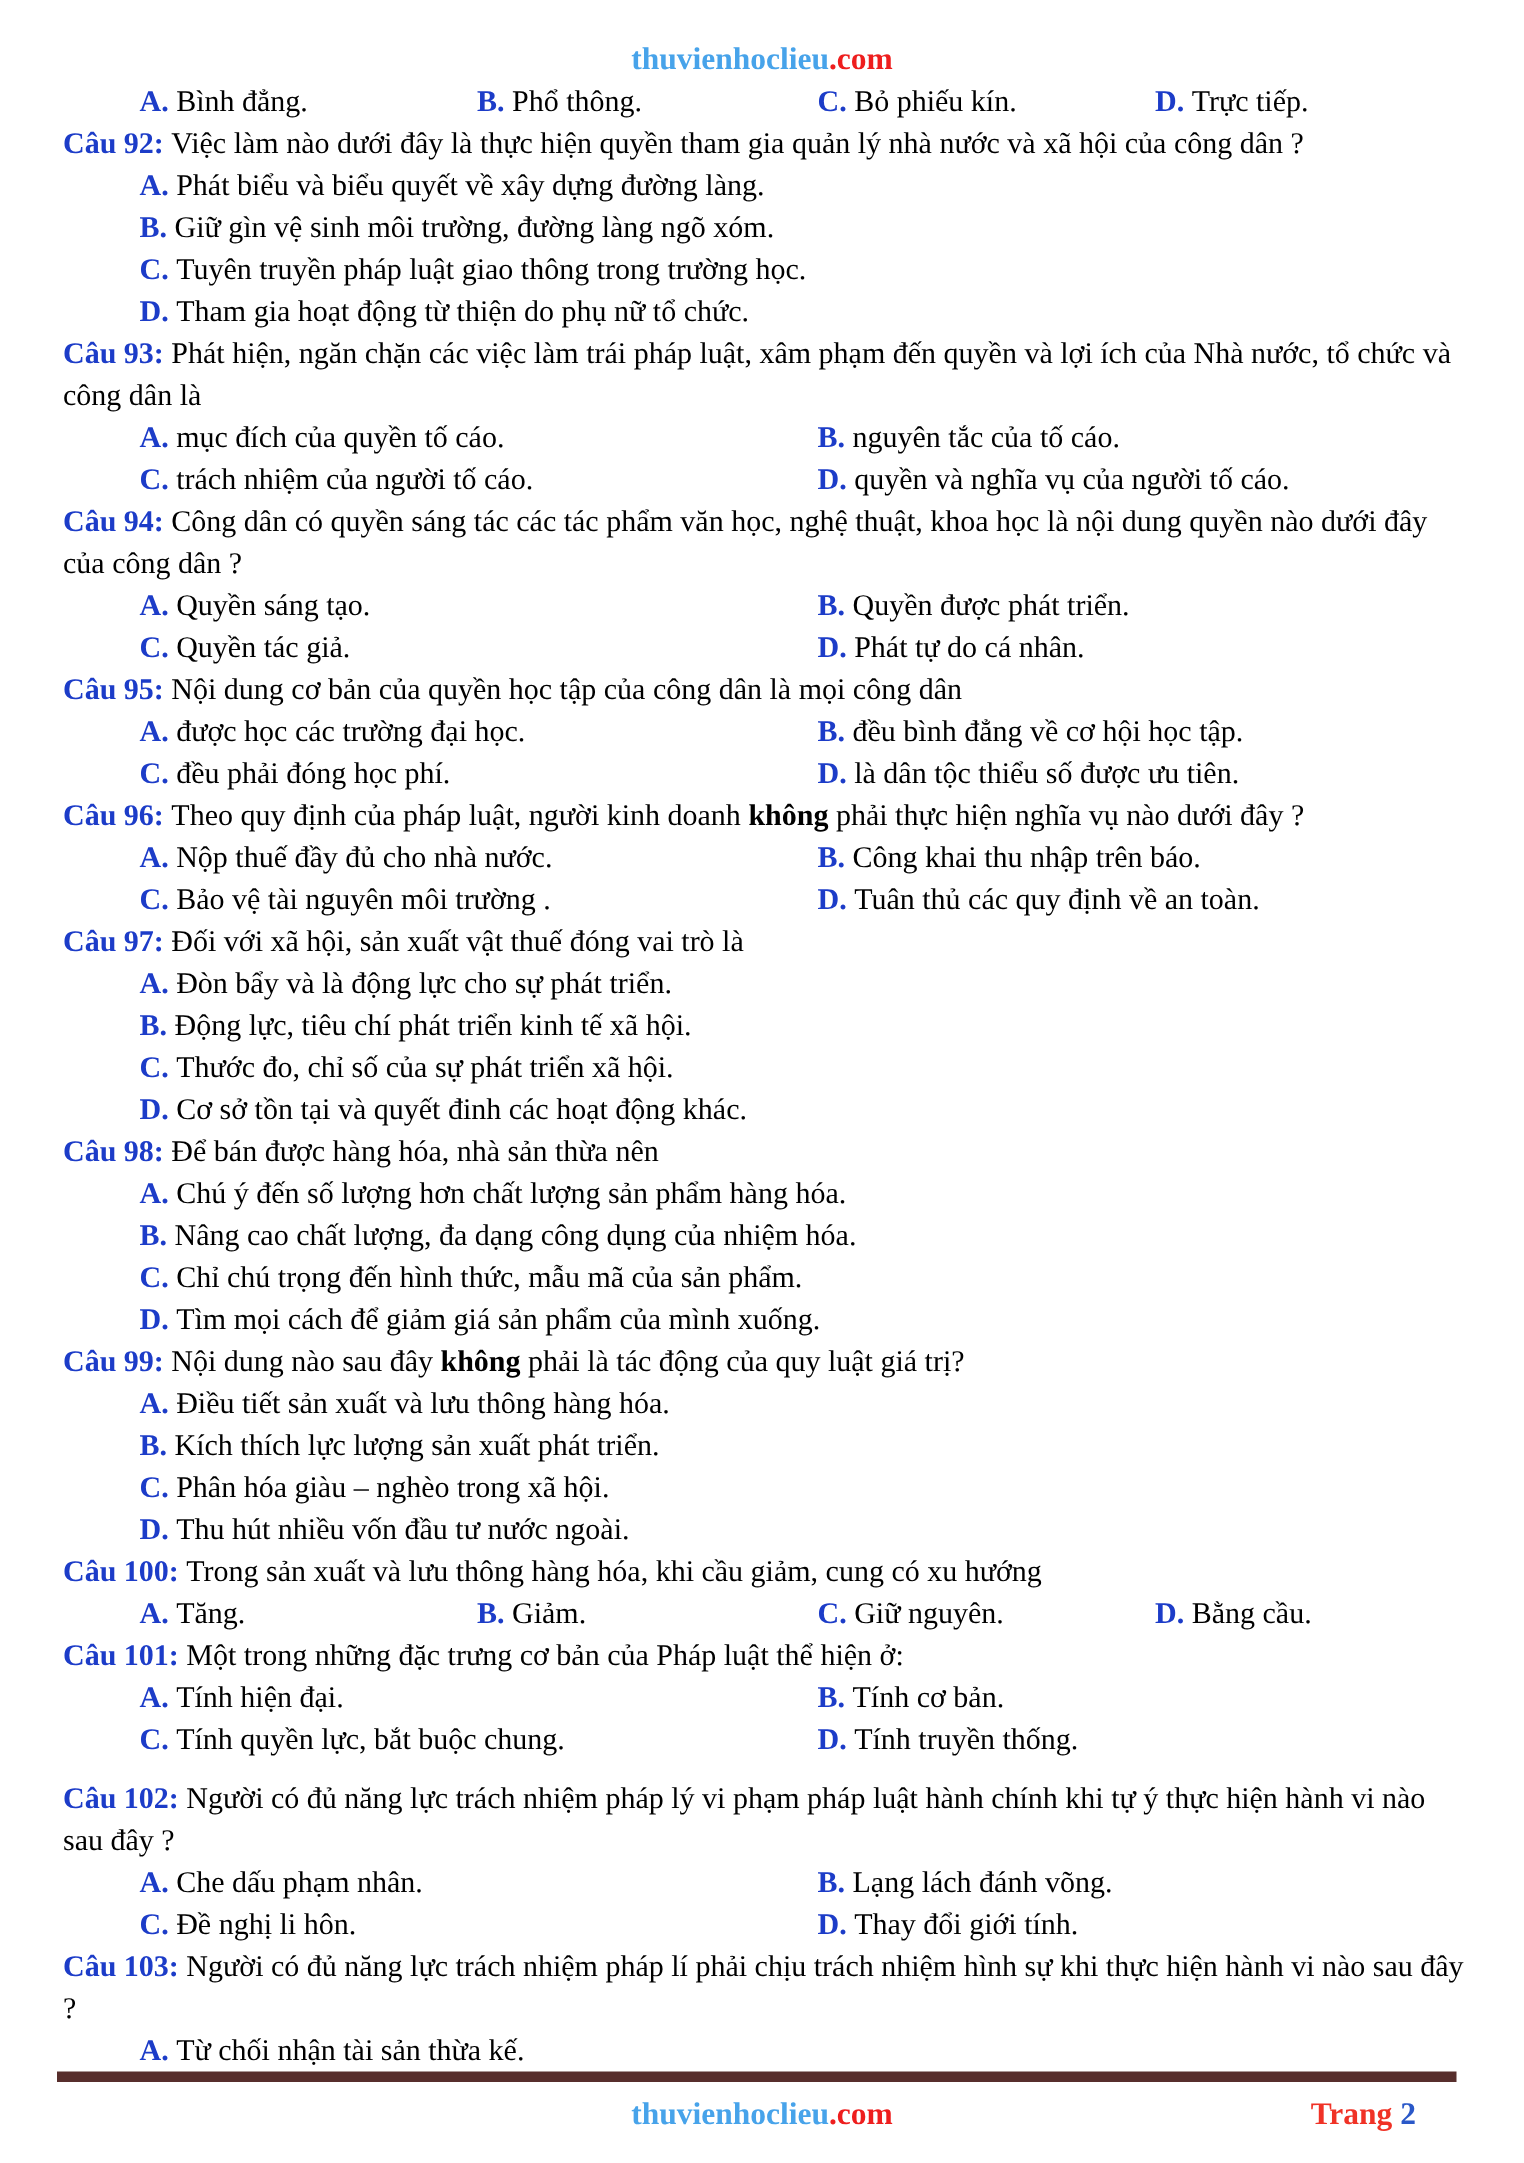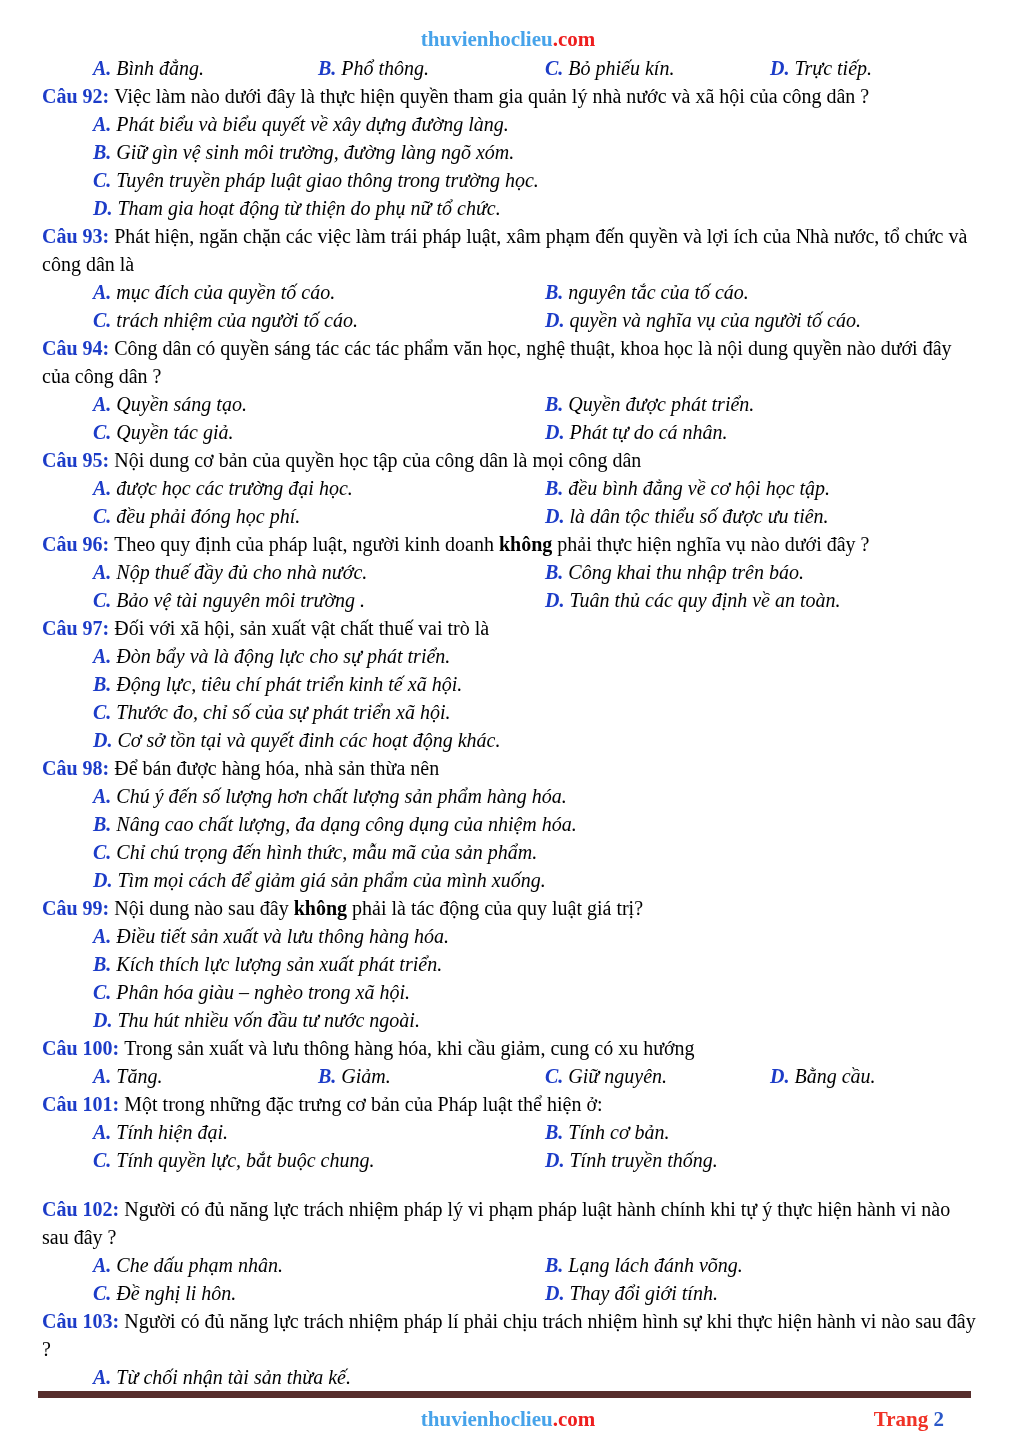--- a/index.html
+++ b/index.html
@@ -19,25 +19,25 @@
     font-weight:bold;
     font-size:21px;
     line-height:26px;
   }
   .site-blue{color:var(--site-blue,#47a3ea);}
   .site-red{color:var(--site-red,#ee1e1e);}
   main{padding:2px 40px 0 42px;}
   .stem{text-align:left;}
   .qnum{color:var(--label-blue,#1c3cc8);font-weight:bold;margin-right:5px;}
   .stem b{font-weight:bold;}
-  .options .opt{padding-left:51px;box-sizing:border-box;font-style:italic;}
+  .options .opt{padding-left:51px;box-sizing:border-box;}
   .options.two-col{display:grid;grid-template-columns:452px 1fr;}
   .options.four-col{display:grid;grid-template-columns:225px 227px 225px 1fr;}
   .opt-letter{color:var(--label-blue,#1c3cc8);font-weight:bold;margin-right:5px;}
-  .question-block.extra-gap{margin-top:21px;}
+  .question-block.extra-gap{margin-top:11px;}
   footer{margin-top:auto;padding-bottom:22px;}
   .footer-bar{
     margin-left:38px;
     width:933px;height:7px;
     background:var(--footer-bar,#572e2c);
   }
   .footer-row{
     position:relative;
     margin-top:8px;
     text-align:center;
@@ -109,21 +109,21 @@
       <div class="question-block">
         <div class="stem"><span class="qnum">Câu 96:</span><span>Theo quy định của pháp luật, người kinh doanh </span><b>không</b><span> phải thực hiện nghĩa vụ nào dưới đây ?</span></div>
         <div class="options two-col">
           <div class="opt"><span class="opt-letter">A.</span><span class="opt-text">Nộp thuế đầy đủ cho nhà nước.</span></div>
           <div class="opt"><span class="opt-letter">B.</span><span class="opt-text">Công khai thu nhập trên báo.</span></div>
           <div class="opt"><span class="opt-letter">C.</span><span class="opt-text">Bảo vệ tài nguyên môi trường .</span></div>
           <div class="opt"><span class="opt-letter">D.</span><span class="opt-text">Tuân thủ các quy định về an toàn.</span></div>
         </div>
       </div>
       <div class="question-block">
-        <div class="stem"><span class="qnum">Câu 97:</span><span>Đối với xã hội, sản xuất vật chất thuế vai trò là</span></div>
+        <div class="stem"><span class="qnum">Câu 97:</span><span>Đối với xã hội, sản xuất vật thuế đóng vai trò là</span></div>
         <div class="options list">
           <div class="opt"><span class="opt-letter">A.</span><span class="opt-text">Đòn bẩy và là động lực cho sự phát triển.</span></div>
           <div class="opt"><span class="opt-letter">B.</span><span class="opt-text">Động lực, tiêu chí phát triển kinh tế xã hội.</span></div>
           <div class="opt"><span class="opt-letter">C.</span><span class="opt-text">Thước đo, chỉ số của sự phát triển xã hội.</span></div>
           <div class="opt"><span class="opt-letter">D.</span><span class="opt-text">Cơ sở tồn tại và quyết đinh các hoạt động khác.</span></div>
         </div>
       </div>
       <div class="question-block">
         <div class="stem"><span class="qnum">Câu 98:</span><span>Để bán được hàng hóa, nhà sản thừa nên</span></div>
         <div class="options list">

